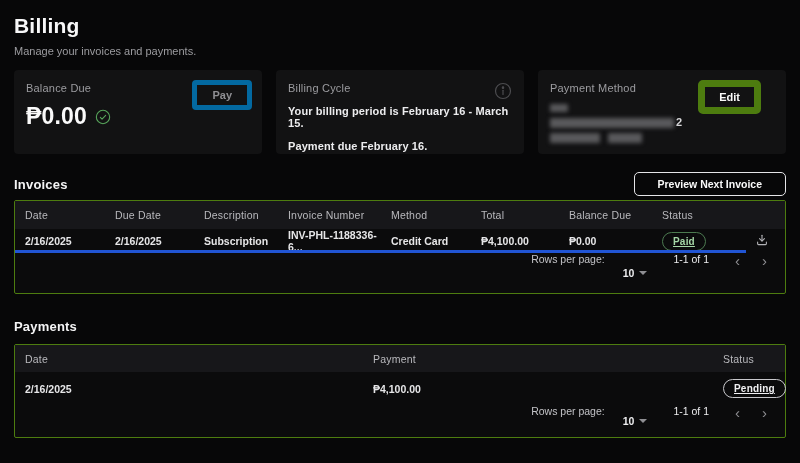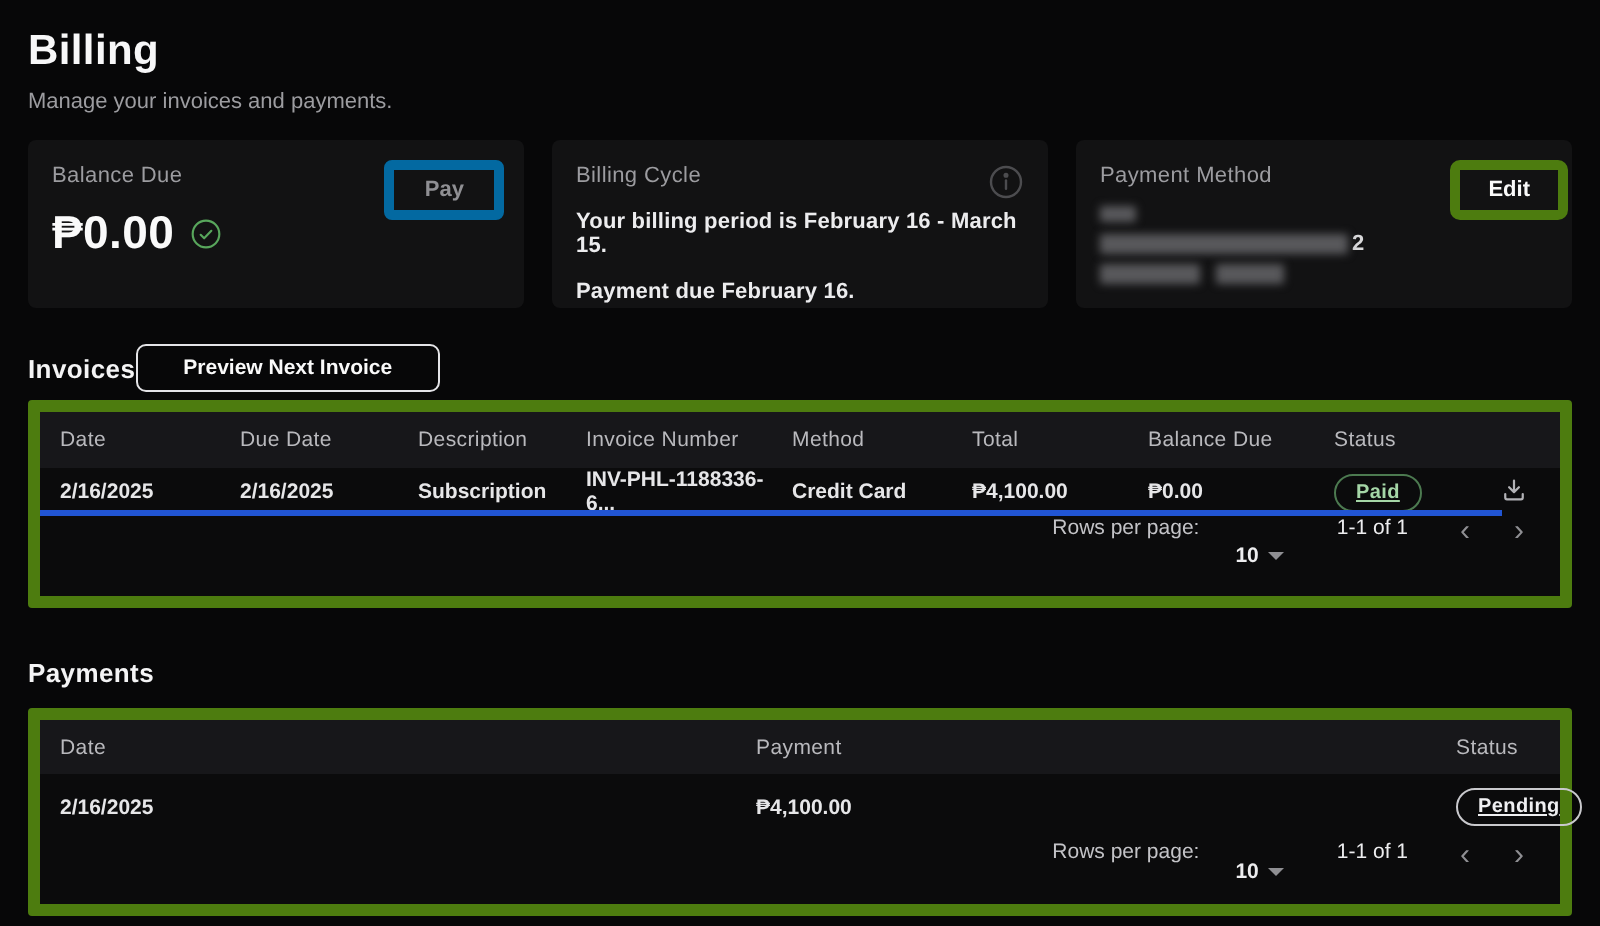--- a/index.html
+++ b/index.html
@@ -23,44 +23,44 @@
     background:#121213; border-radius:4px; padding:12px 12px;
   }
   .card-label { font-size:11px; color:#9c9ca0; letter-spacing:.2px; }
   .btn-ghost {
     position:absolute; top:10px; right:10px;
     background:transparent; border:5px solid #0369a1; border-radius:4px;
     color:#8f8f93; font-size:11px; font-weight:bold; padding:4px 15px;
     font-family:"Liberation Sans", sans-serif; cursor:pointer;
   }
   .btn-white {
-    position:absolute; top:10px; right:2px;
-    background:transparent; border:5px solid #4d7c0f; border-radius:5px;
+    position:absolute; top:10px; right:25px;
+    background:transparent; border:7px solid #4d7c0f; border-radius:5px;
     color:#fafafa; font-size:11px; font-weight:bold; padding:4px 14px;
     font-family:"Liberation Sans", sans-serif; cursor:pointer;
   }
   .amount-row { display:flex; align-items:center; gap:8px; margin-top:9px; }
   .amount { font-size:23px; font-weight:bold; color:#fafafa; letter-spacing:.2px; }
   .cycle-line { margin-top:11px; font-size:11px; font-weight:bold; color:#ececee; letter-spacing:.1px; }
   .info-icon { position:absolute; top:12px; right:12px; }
   .redacted { margin-top:8px; }
   .blur-block { background:#59595c; border-radius:1px; filter:blur(2px); display:inline-block; vertical-align:middle; }
   .redact-line { margin-top:4px; font-size:11px; font-weight:bold; color:#d8d8da; line-height:11px; }
 
   
-  .section-head { display:flex; align-items:center; margin-top:19px; height:22px; }
+  .section-head { display:flex; justify-content:space-between; align-items:center; margin-top:19px; height:22px; }
   .section-title { font-size:13px; font-weight:bold; color:#f4f4f5; letter-spacing:.2px; }
   .btn-preview {
     background:transparent; border:1px solid #e4e4e7; border-radius:5px;
     color:#fafafa; font-size:10.5px; font-weight:bold; padding:5px 23px;
     font-family:"Liberation Sans", sans-serif; cursor:pointer;
   }
 
   
-  .table-card { margin-top:5px; background:#0b0b0c; border:6px solid #4d7c0f; border-radius:2px; }
+  .table-card { margin-top:5px; background:#0b0b0c; border:1px solid #4d7c0f; border-radius:2px; }
   .inv-grid {
     display:grid;
     grid-template-columns:90px 89px 84px 103px 90px 88px 93px 80px 1fr;
     align-items:center; padding:0 10px;
   }
   .pay-grid {
     display:grid;
     grid-template-columns:348px 350px 1fr;
     align-items:center; padding:0 10px;
   }

